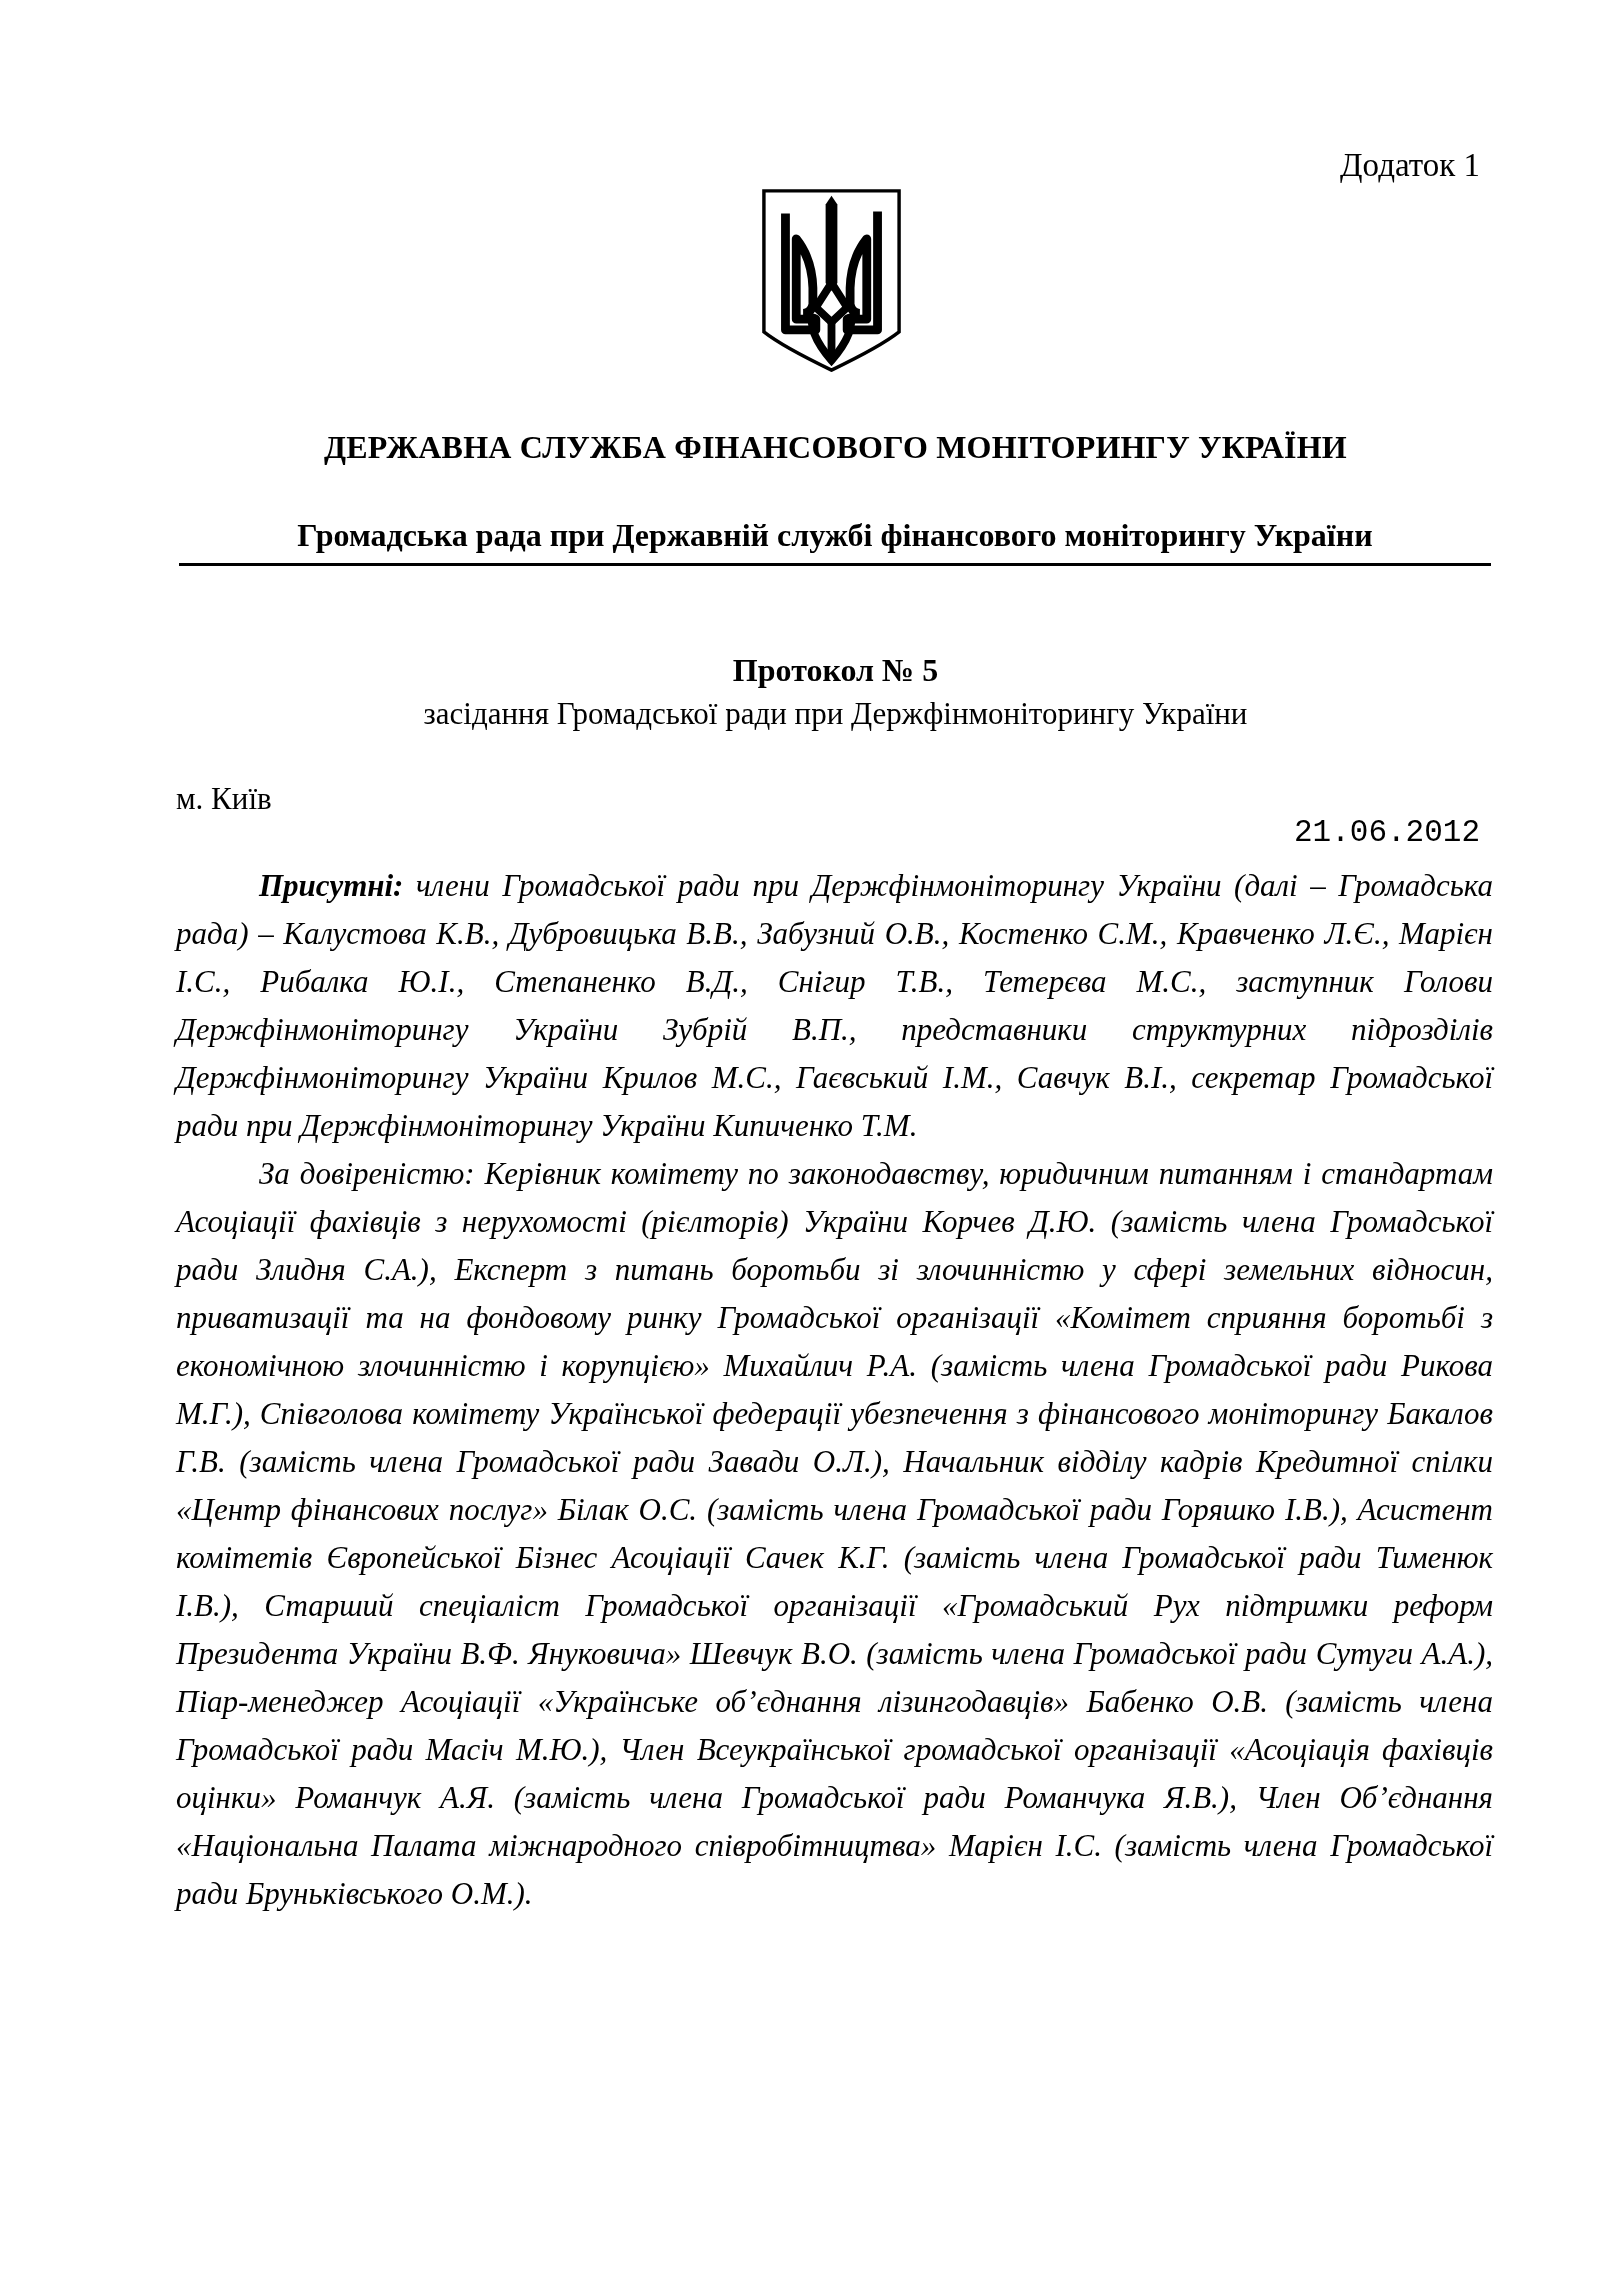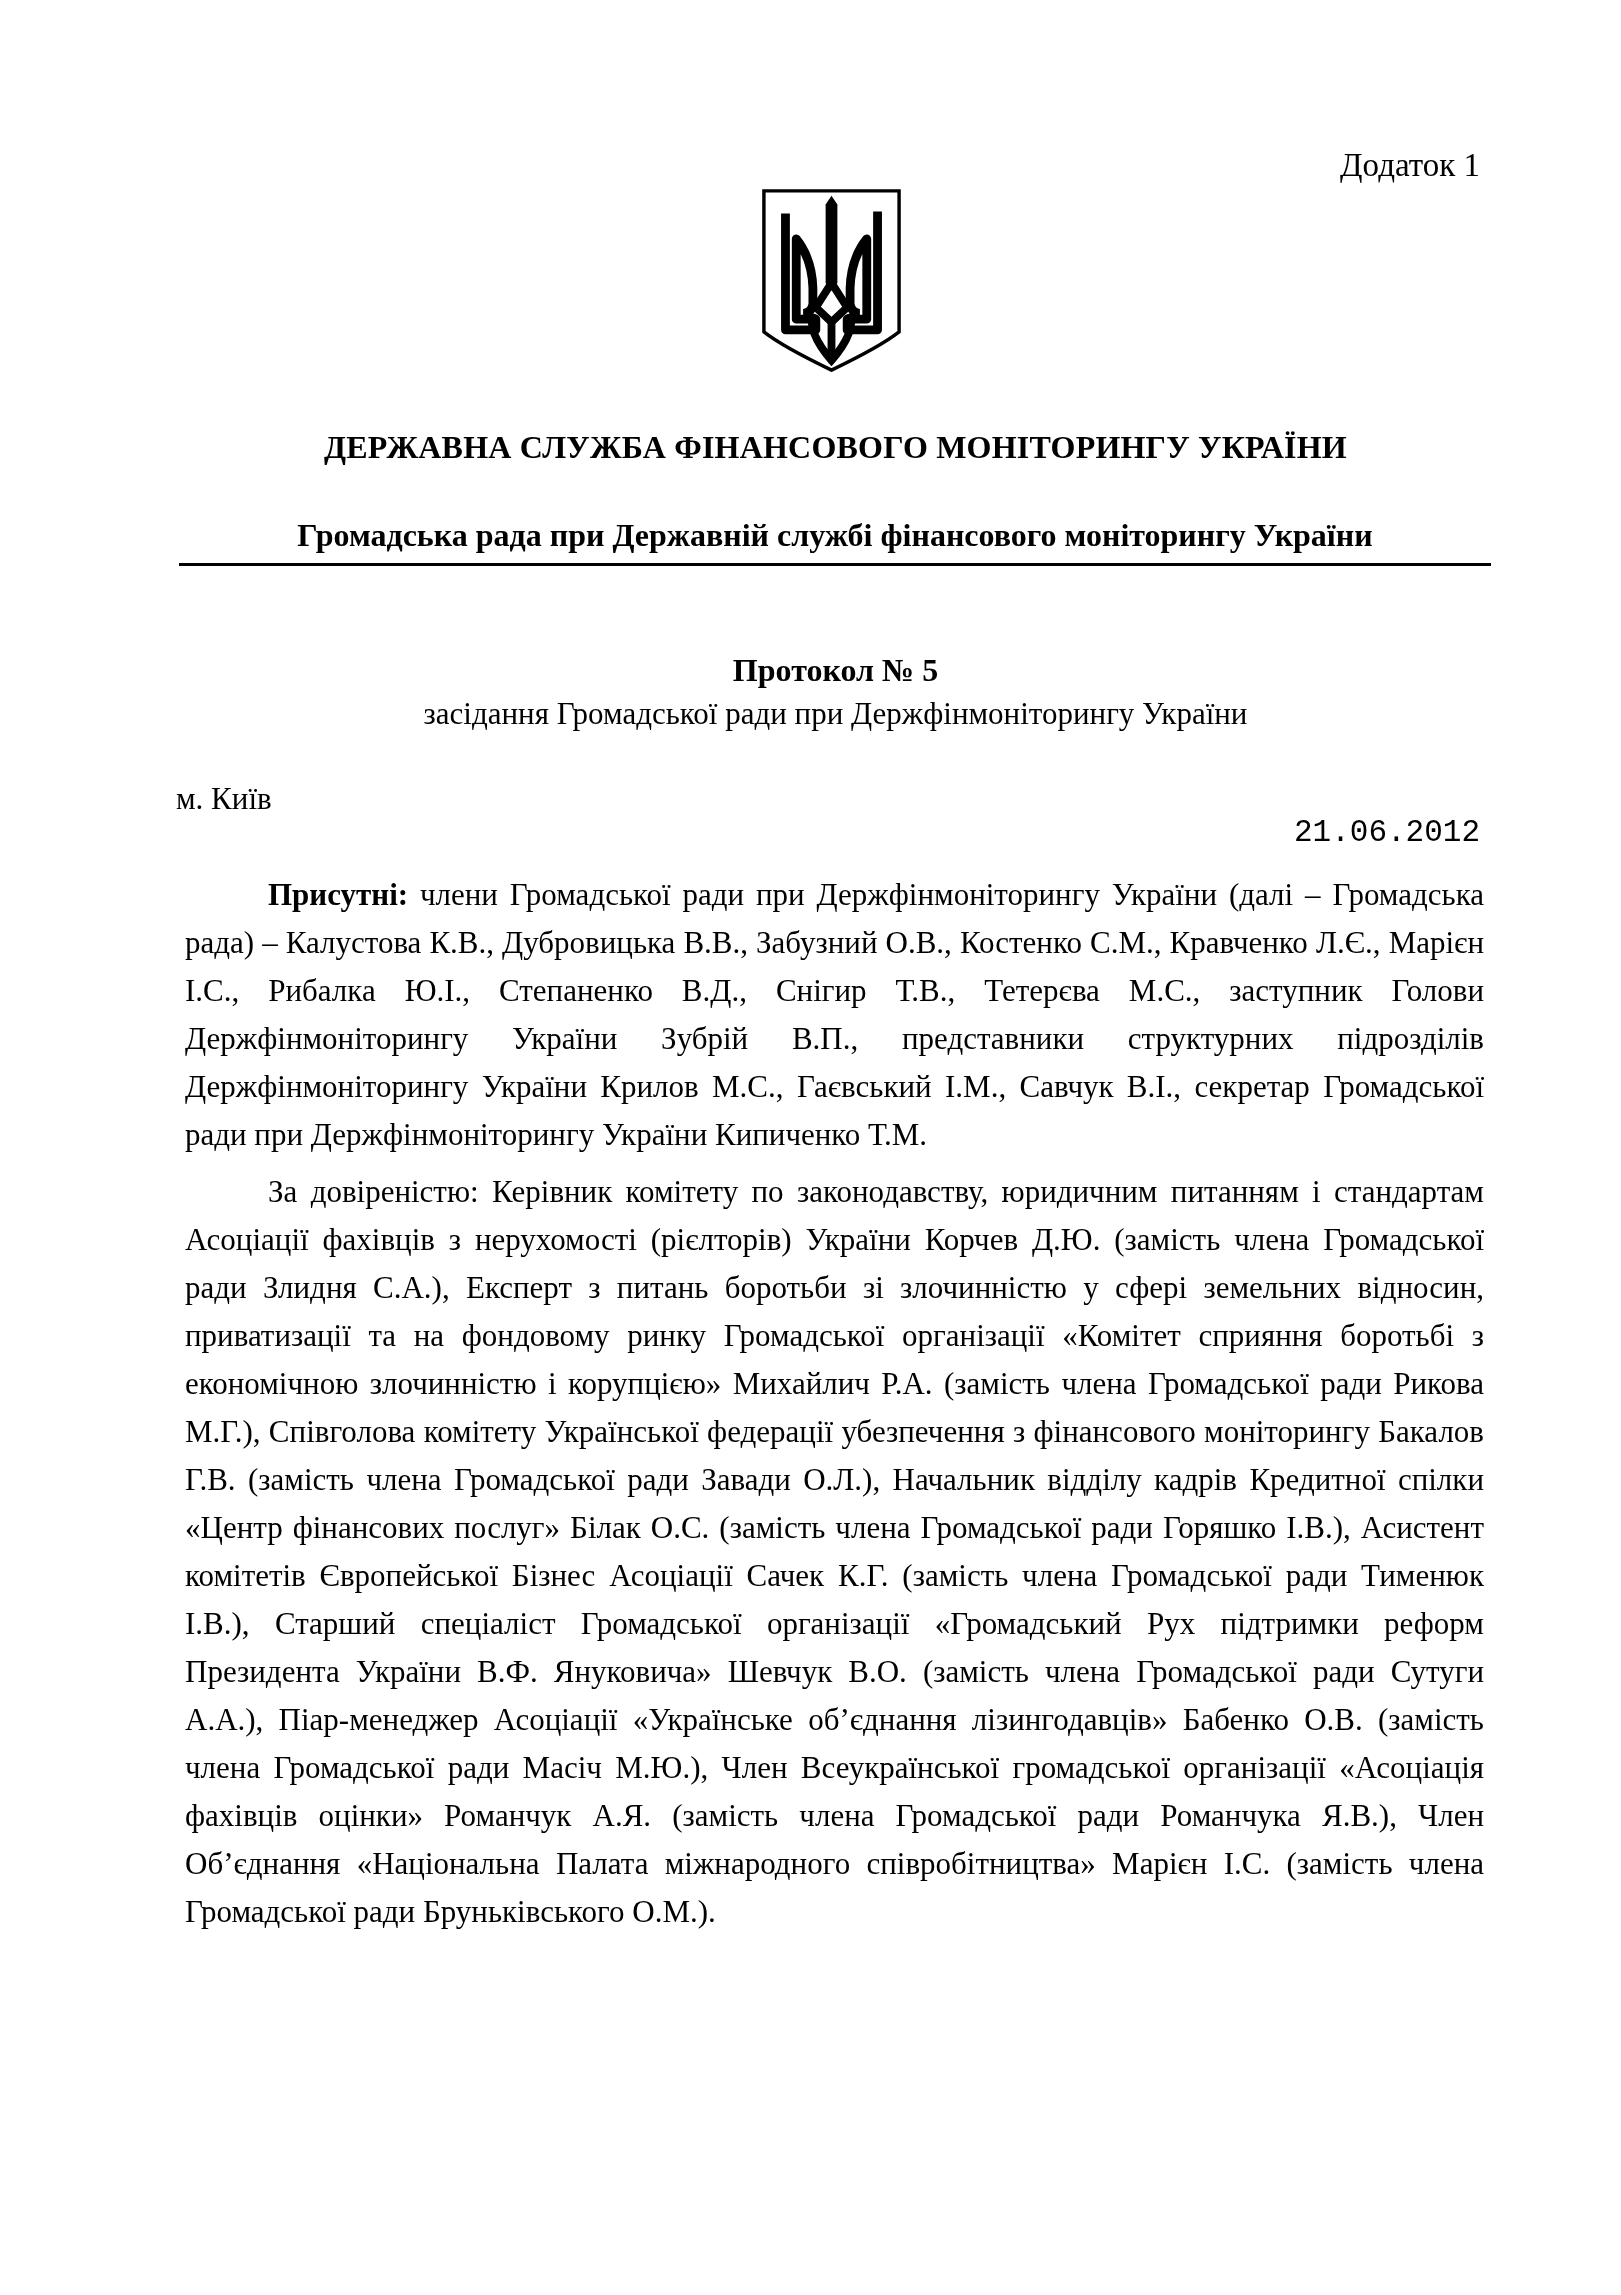--- a/index.html
+++ b/index.html
@@ -97,22 +97,23 @@
     .body-text {
       position: absolute;
       left: 176px;
       width: 1317px;
       top: 862px;
       font-size: 31px;
       line-height: 48px;
       text-align: justify;
     }
     .body-text p {
-      margin: 9px;
+      margin: 0;
       text-indent: 83px;
+      font-style: italic;
     }
     .lead {
       font-weight: bold;
     }
   </style>
 </head>
 <body>
 
 <div class="page">
 

